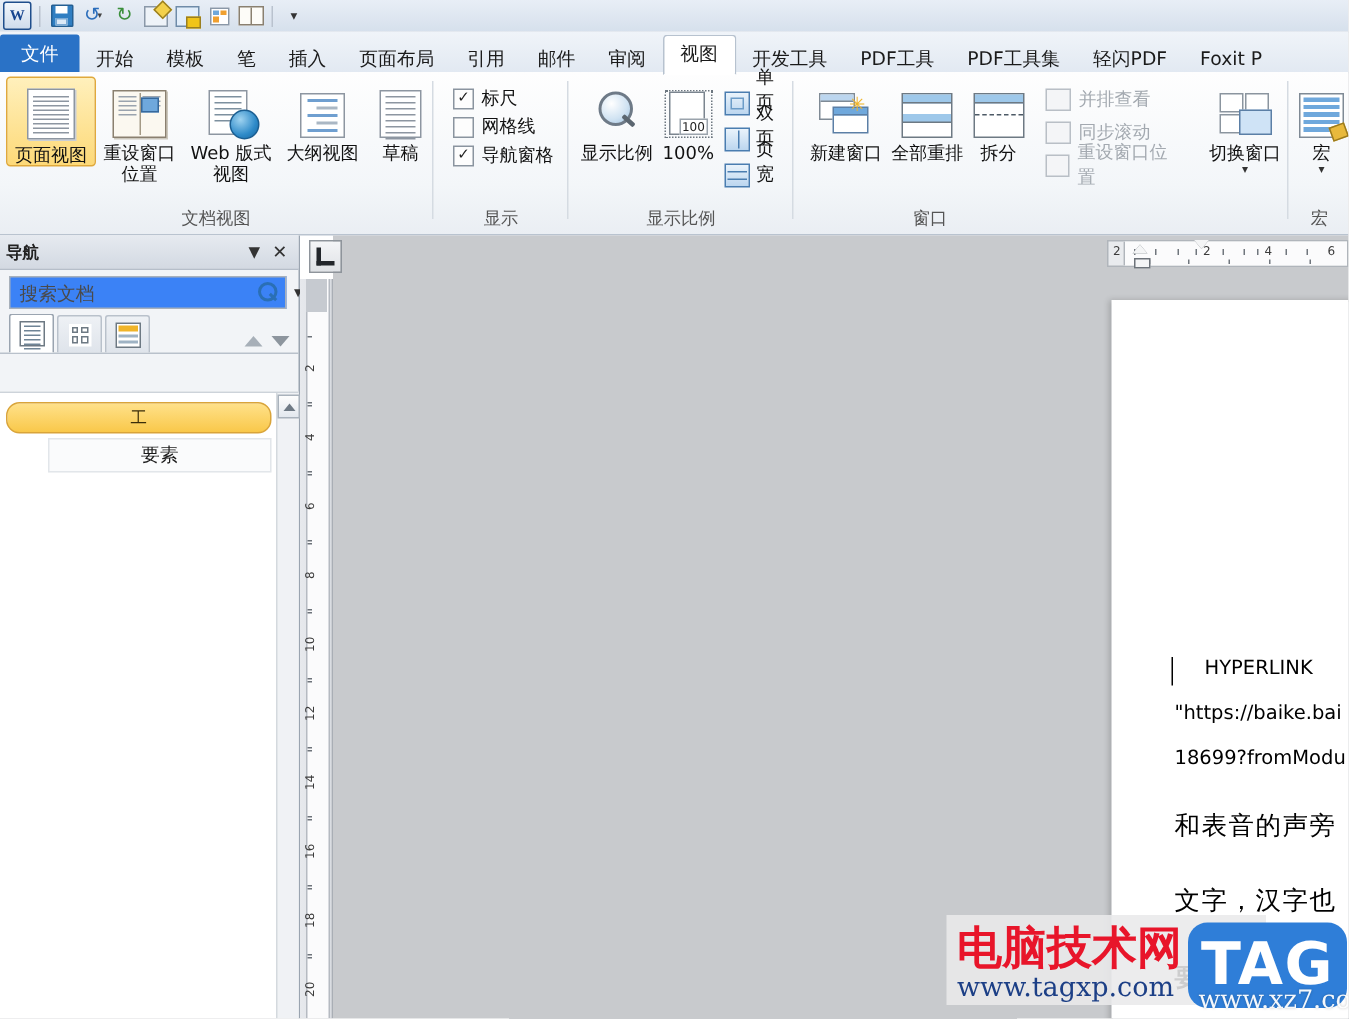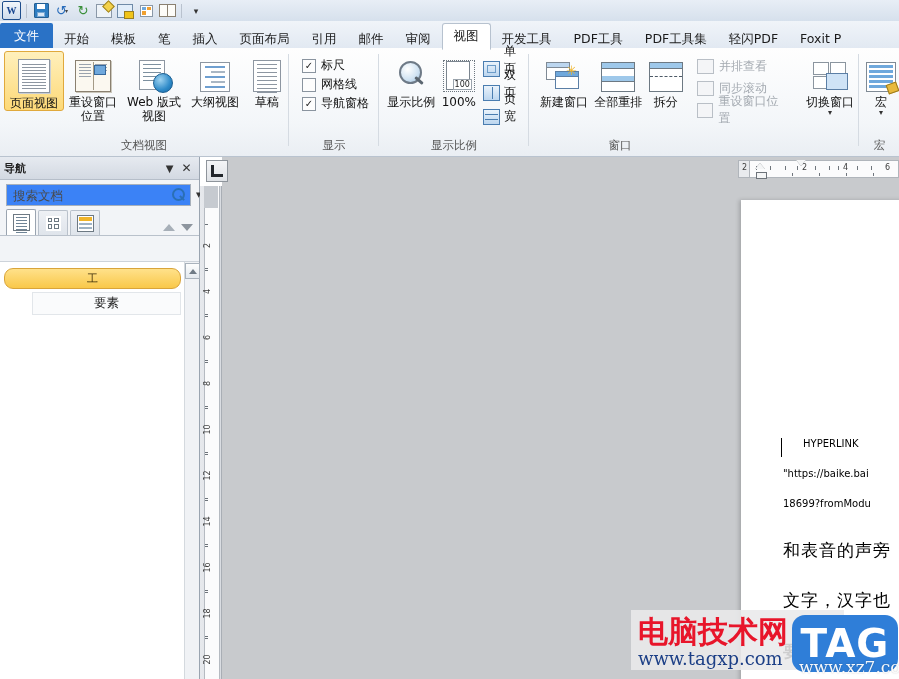--- a/index.html
+++ b/index.html
@@ -265,21 +265,21 @@
     position:absolute;left:222px;top:157px;right:0;height:23px;background:#c8cacd;
   }
   .page{
     position:absolute;left:519px;top:20px;width:380px;bottom:-20px;background:#fff;
     box-shadow:-2px 0 4px rgba(0,0,0,0.18);
   }
   .doc-line{
     position:absolute;left:22px;font-family:"DejaVu Serif","Liberation Serif",serif;
     color:#000;white-space:nowrap;
   }
-  .doc-line.en{font-family:"DejaVu Sans","Liberation Sans",sans-serif;font-size:10px;}
+  .doc-line.en{font-family:"DejaVu Sans","Liberation Sans",sans-serif;font-size:13px;}
   .doc-line.cn{font-size:17px;letter-spacing:1px;}
   .doc-line.h2{font-size:17px;font-weight:bold;}
   .caret{
     position:absolute;left:40px;top:238px;width:1px;height:19px;background:#000;
   }
   .pilcrow{color:#6f86a8;font-size:12px;}
 
   
   .wm{position:absolute;left:631px;top:610px;width:268px;height:69px;}
   .wm-box{position:absolute;left:0;top:0;width:213px;height:60px;background:rgba(233,233,235,0.88);}

